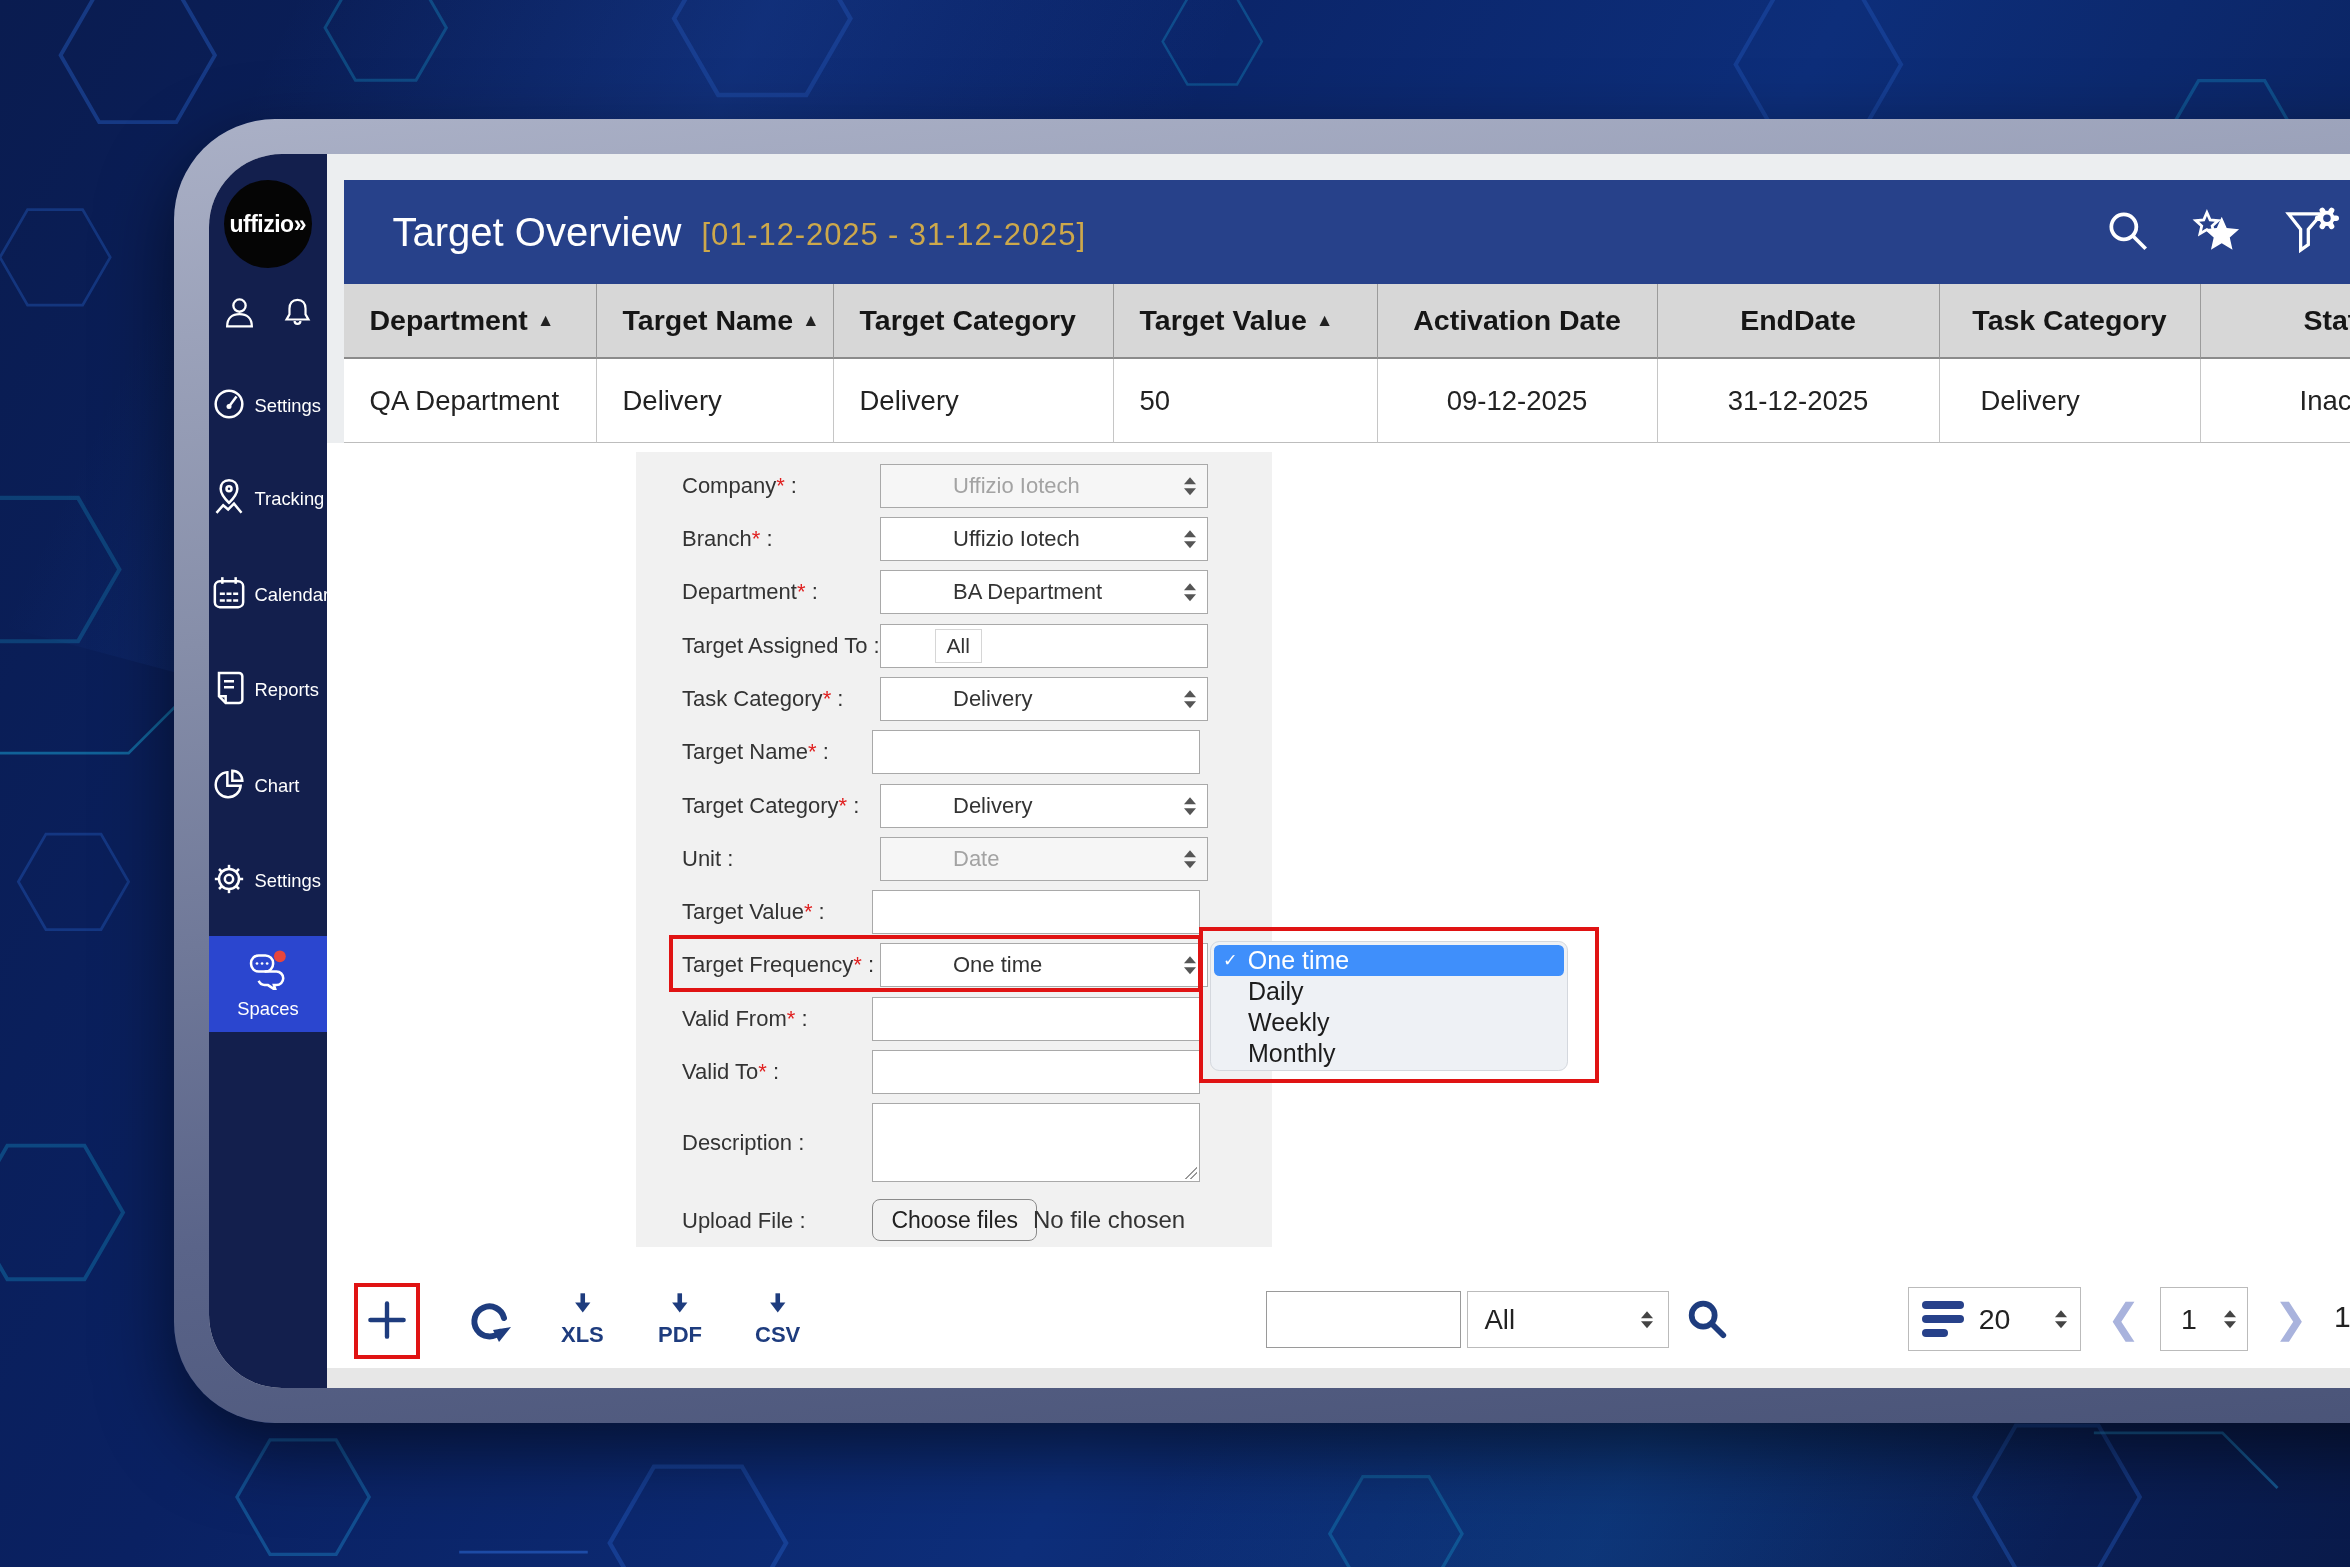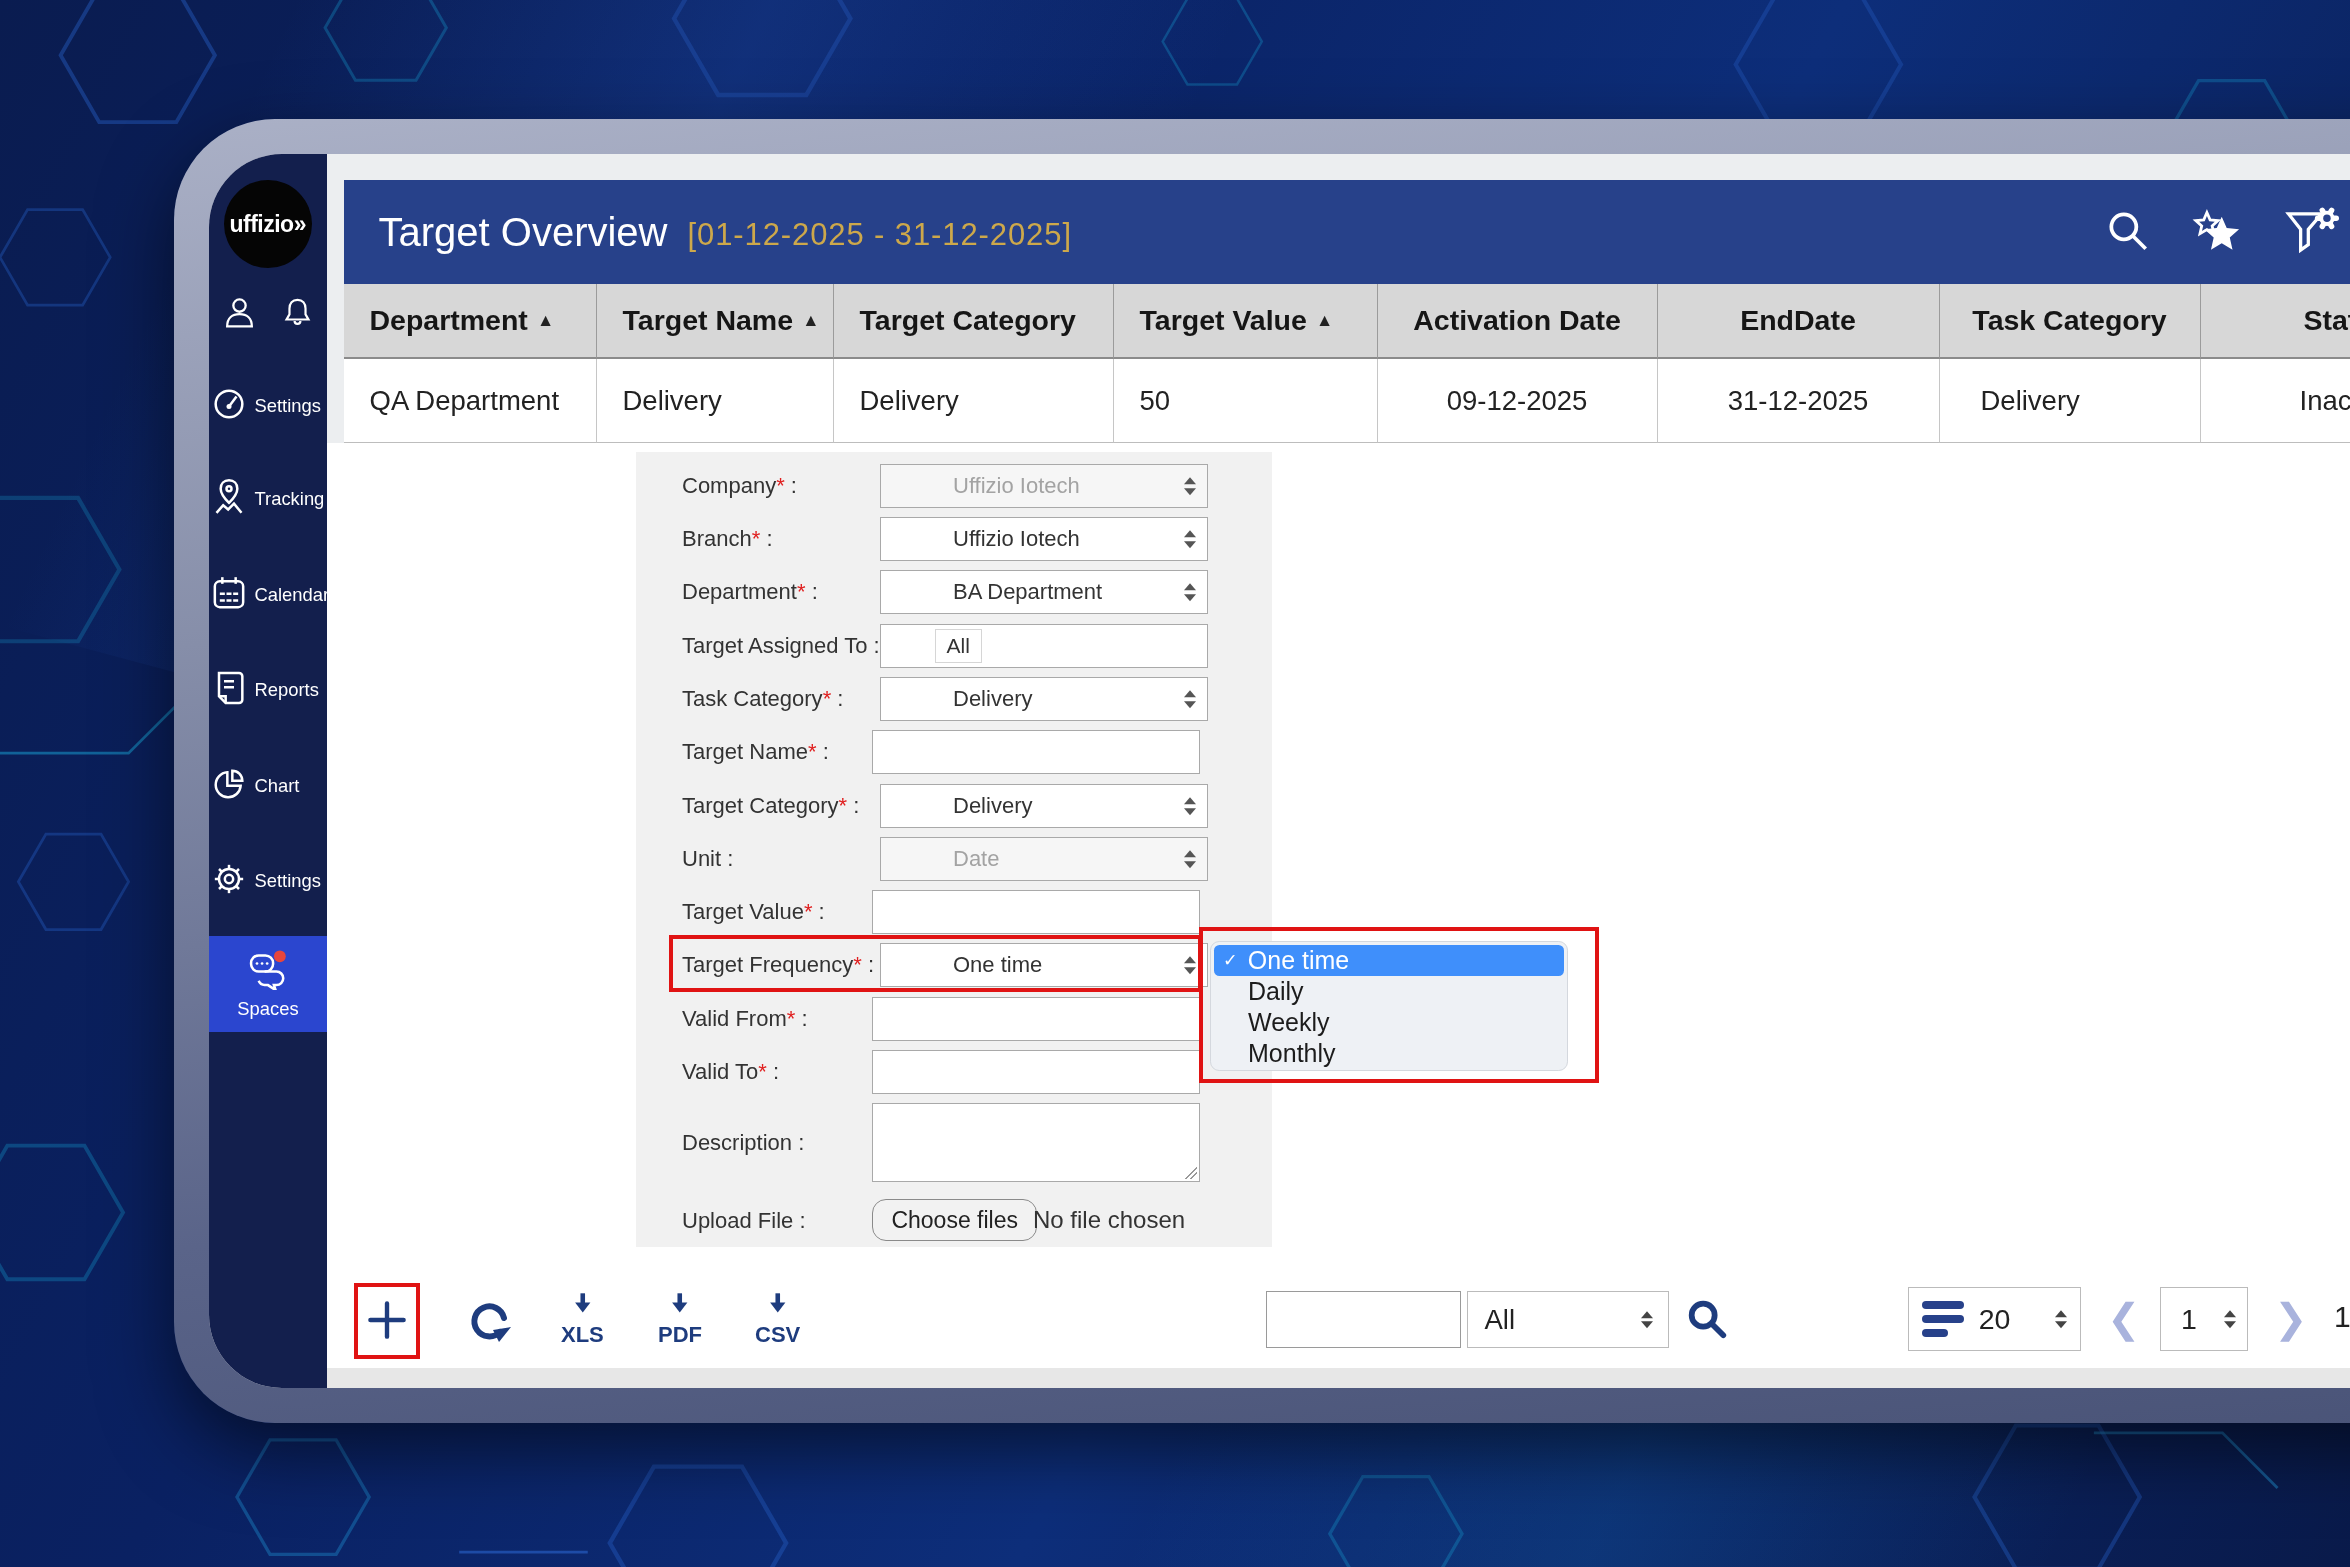--- a/index.html
+++ b/index.html
@@ -32,21 +32,21 @@
   .nav-active{position:absolute;left:0;top:782px;width:118px;height:96px;background:#2b46cf;
     display:flex;flex-direction:column;align-items:center;justify-content:center;gap:5.5px;}
 
   
   .content{position:relative;flex:1;background:#ffffff;}
   .topband{position:absolute;left:0;top:0;width:2167px;height:289px;background:#eceef0;}
   .botband{position:absolute;left:0;top:1214px;width:2167px;height:20px;background:#e7e7e7;}
 
   .hdr{position:absolute;left:16.5px;top:26px;width:2149px;height:105px;background:#27418a;
     display:flex;align-items:center;}
-  .hdr-title{color:#ffffff;font-size:40px;margin-left:35px;}
+  .hdr-title{color:#ffffff;font-size:40px;margin-left:49px;}
   .hdr-dates{color:#cda84b;font-size:31px;margin-left:20px;margin-top:5.5px;letter-spacing:0.9px;}
   .hdr-icons{position:absolute;left:1759px;top:0;height:105px;display:flex;align-items:center;gap:37px;}
 
   
   .tbl{position:absolute;left:16.5px;top:130px;width:2151px;}
   .trow{display:flex;}
   .th{height:75px;background:#d7d7d7;border-right:1.8px solid #9b9b9b;border-bottom:2.8px solid #8b8b8b;
     font-size:28.5px;font-weight:700;color:#161616;display:flex;align-items:center;}
   .td{height:84px;background:#fff;border-right:1.8px solid #c6c6c6;border-bottom:1.8px solid #bdbdbd;
     font-size:27.5px;color:#222;display:flex;align-items:center;}
@@ -69,21 +69,21 @@
   .spin i{display:block;width:0;height:0;border-left:6.4px solid transparent;border-right:6.4px solid transparent;}
   .spin .up{border-bottom:7.3px solid #555;}
   .spin .dn{border-top:7.3px solid #555;}
   .finput{position:absolute;left:236px;top:0;width:328px;height:44px;background:#fff;
     border:1.8px solid #a9a9a9;font-size:22px;color:#333;padding:0 11px;outline:none;}
   .chip{margin-left:5.5px;border:1.8px solid #d6d6d6;padding:3.7px 11px;font-size:21px;color:#333;background:#fff;}
   .ftextarea{position:absolute;left:236px;top:0;width:328px;height:79px;background:#fff;border:1.8px solid #a9a9a9;}
   .rsz{position:absolute;right:1.8px;bottom:1.8px;width:14.7px;height:14.7px;
     background:linear-gradient(135deg,transparent 0 55%,#999 55% 62%,transparent 62% 75%,#999 75% 82%,transparent 82%);}
   .choose{position:absolute;left:236px;top:0;height:42px;padding:0 18.4px;font-size:23px;color:#222;
-    background:#f2f2f2;border:1.8px solid #8a8a8a;border-radius:14px;}
+    background:#f2f2f2;border:1.8px solid #8a8a8a;border-radius:8px;}
   .nofile{position:absolute;left:397px;top:7.3px;font-size:24px;color:#333;white-space:nowrap;}
 
   
   .redbox1{position:absolute;left:342px;top:781px;width:533px;height:57px;border:4.6px solid #e01313;}
   .redbox2{position:absolute;left:872px;top:773px;width:400px;height:156px;border:4.6px solid #e01313;}
   .ddpanel{position:absolute;left:883px;top:787px;width:358px;height:130px;background:#eef1f5;
     border:0.9px solid #d4d8de;border-radius:9.2px;padding-top:2.8px;}
   .ddopt{height:31px;line-height:31px;font-size:25px;color:#1c1c1c;padding-left:37px;position:relative;}
   .ddopt.sel{background:#3f8ffb;color:#fff;border-radius:5.5px;margin:0 2.8px;padding-left:34px;}
   .ddcheck{position:absolute;left:9.2px;top:0;font-size:17.4px;}

